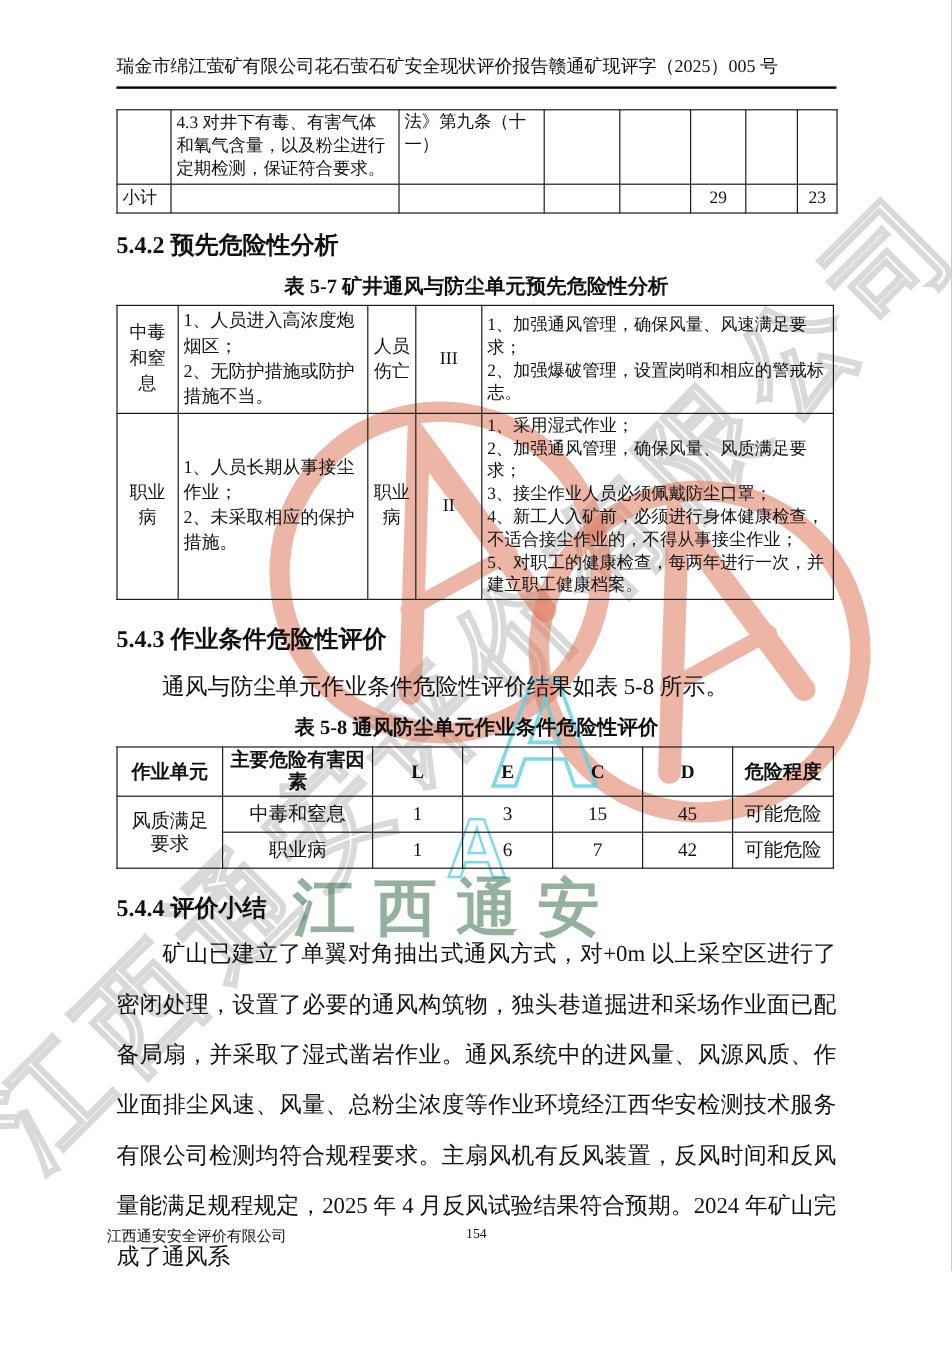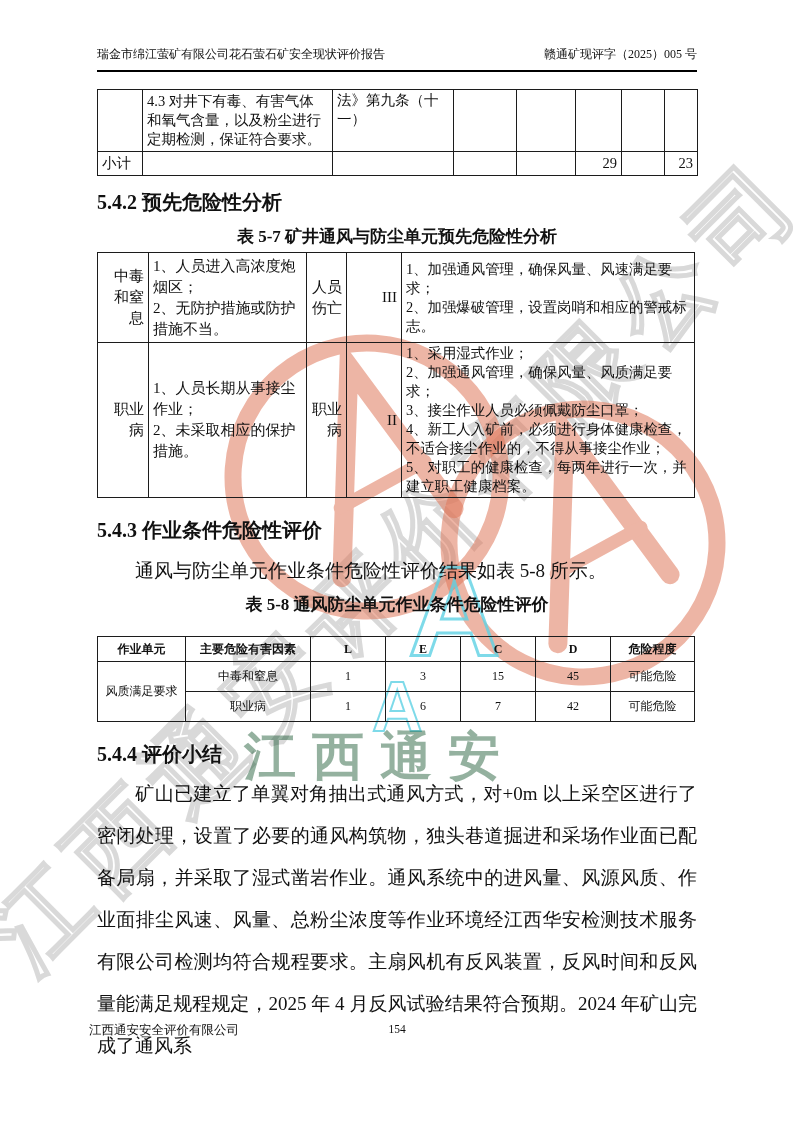--- a/index.html
+++ b/index.html
@@ -28,46 +28,46 @@
   }
   .wm-red {
     position:absolute; left:244px; top:722px;
     font-size:52px; font-weight:bold; letter-spacing:16px; white-space:nowrap;
     color:#14532d; opacity:.45;
     font-family:"Liberation Serif", serif;
   }
   
   .content { position:relative; z-index:1; padding:46px 96px 0 97px; }
   .doc-header {
-    display:flex; justify-content:space-between; align-items:flex-end;
-    font-size:12px; padding-bottom:7px; border-bottom:2px solid #000;
+    display:flex; align-items:flex-end;
+    font-size:15px; padding-bottom:7px; border-bottom:2px solid #000;
   }
   table { border-collapse:collapse; table-layout:fixed;border-radius:16px; }
   td { border:1px solid #1c1c1c; vertical-align:middle; padding:1px 4px; }
   .pre { white-space:pre-line; }
-  .ctr { text-align:right; }
+  .ctr { text-align:center; }
 
   .t-top { width:600px; margin-top:17px; font-size:14.5px; }
   .t-top td { line-height:19px; }
 
   .h3 { font-size:20px; font-weight:bold; font-family:"Liberation Serif", serif; }
   .h-542 { margin-top:13px; }
   .h-543 { margin-top:19px; }
   .h-544 { margin-top:19px; }
   .body-p { font-size:19px; text-indent:2em; margin-top:14px; line-height:26px; }
   .caption { font-size:17px; font-weight:bold; text-align:center; margin-top:9px; }
 
   .t-57 { width:597px; margin-top:4px; font-size:15px; }
   .t-57 .hd td { font-weight:bold; text-align:center; line-height:18px; height:46px; }
   .t-57 td { line-height:21px; }
   .t-57 .cause { line-height:21px; }
   .t-57 .meas { font-size:14.4px; line-height:19px; }
   .r1 { height:90px; } .r2 { height:133px; }
 
-  .t-58 { width:597px; margin-top:20px; font-size:12px; }
+  .t-58 { width:597px; margin-top:4px; font-size:16px; }
   .t-58 td { text-align:center; line-height:19px; }
   .t-58 .hd td { font-weight:bold; height:25px; }
   .t-58 .dr { height:30px; }
 
   .p-544 { font-size:19px; line-height:42px; text-align:justify; margin-top:5px; }
   .p-544 .ind { display:inline-block; width:2em; }
 
   .doc-footer {
     position:absolute; left:0; top:1022px; width:793px; z-index:1;
     font-size:12.5px;

